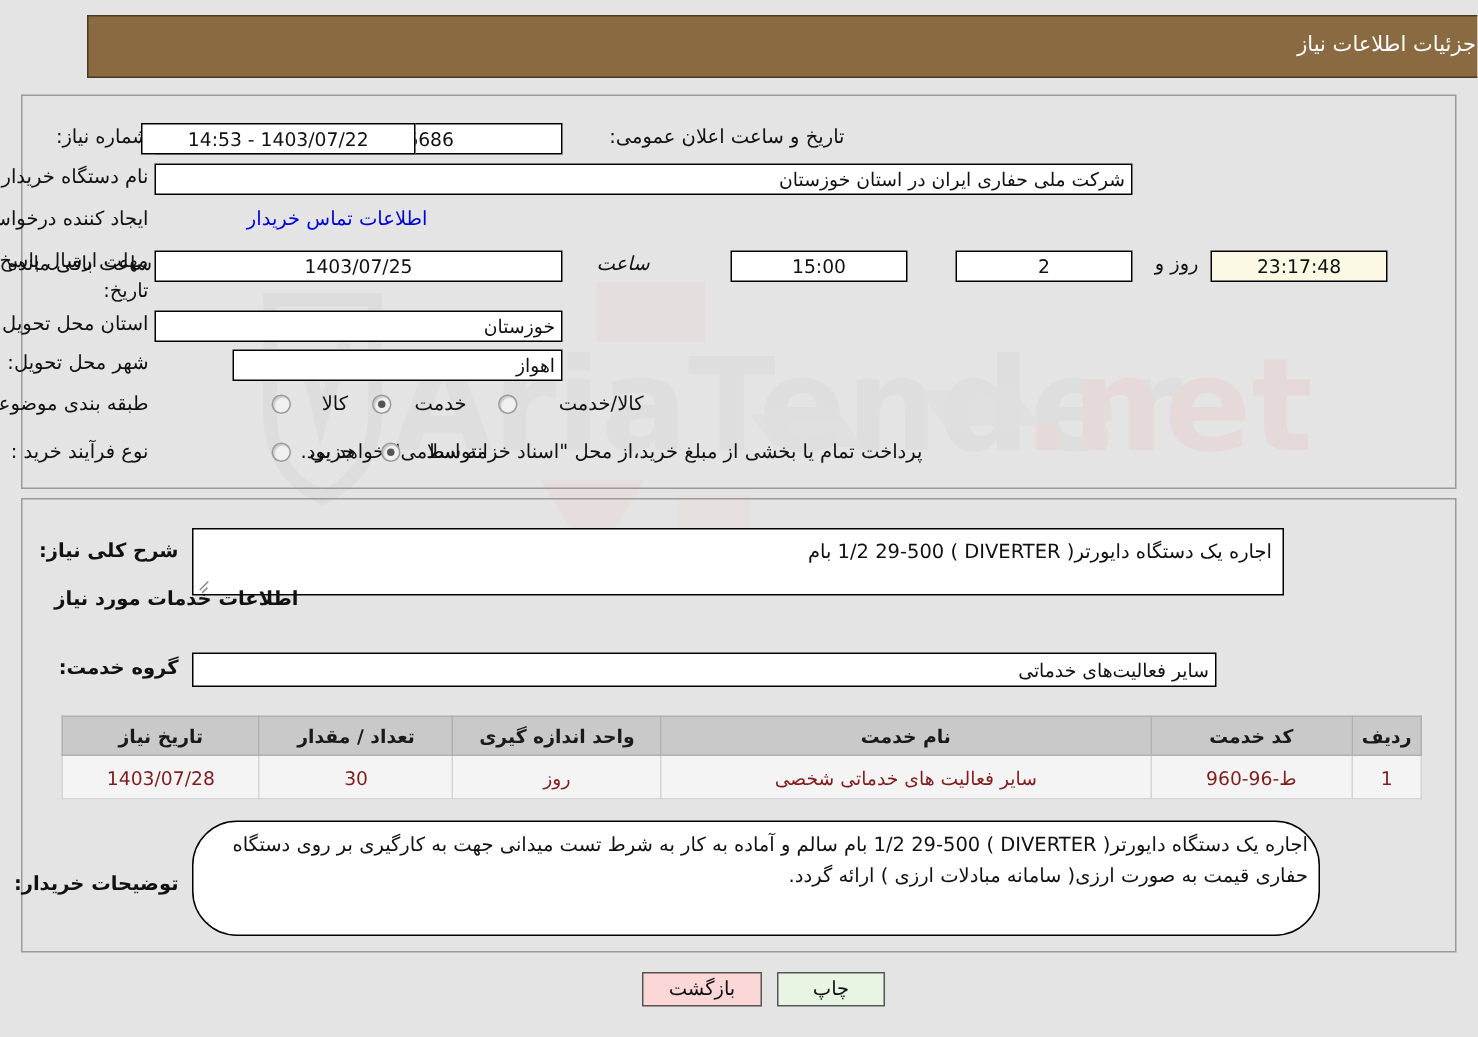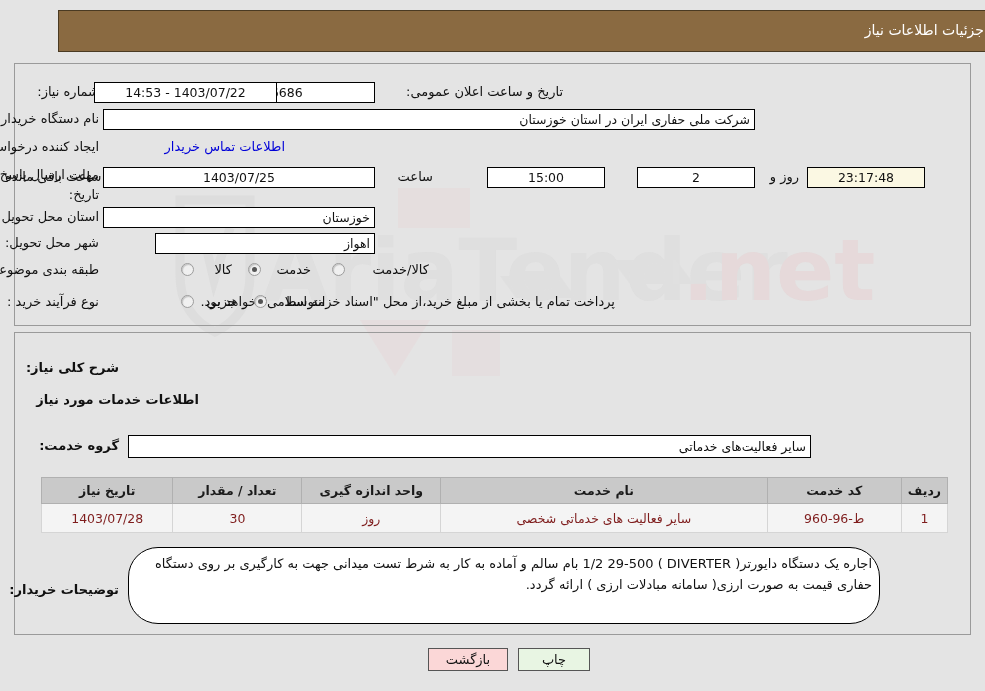--- a/index.html
+++ b/index.html
@@ -231,21 +231,21 @@
   <div class="lbl" style="right:886px; top:111px;">نام دستگاه خریدار:</div>
   <div class="fld right" style="right:230px; top:109px; width:652px;">شرکت ملی حفاری ایران در استان خوزستان</div>
 
   <div class="lbl" style="right:886px; top:139px;">ایجاد کننده درخواست:</div>
   <a class="blink" style="right:700px; top:139px; left:126px;">اطلاعات تماس خریدار</a>
 
   <div class="lbl" style="right:886px; top:167px;">مهلت ارسال پاسخ: تا</div>
   <div class="lbl" style="right:886px; top:187px;">تاریخ:</div>
   <div class="fld center" style="right:610px; top:167px; width:272px;">1403/07/25</div>
 
-  <div class="lbl" style="right:552px; top:169px;">ساعت</div>
+  <div class="lbl" style="right:552px; top:169px;font-style:italic;">ساعت</div>
   <div class="fld center" style="right:380px; top:167px; width:118px;">15:00</div>
 
   <div class="fld center" style="right:230px; top:167px; width:118px;">2</div>
   <div class="lbl" style="right:186px; top:169px;">روز و</div>
 
   <div class="fld cream center" style="right:60px; top:167px; width:118px;">23:17:48</div>
   <div class="lbl" style="left:5px; top:169px; right:auto;">ساعت باقی مانده</div>
 
   <div class="lbl" style="right:886px; top:209px;">استان محل تحویل:</div>
   <div class="fld right" style="right:610px; top:207px; width:272px;">خوزستان</div>
@@ -270,20 +270,24 @@
   <div class="lbl" style="right:749px; top:294px;">جزیی</div>
 
   <div class="radio on" style="right:718px; top:295px;"></div>
   <div class="lbl" style="right:660px; top:294px;">متوسط</div>
 
   <div class="lbl" style="right:370px; top:294px;">پرداخت تمام یا بخشی از مبلغ خرید،از محل "اسناد خزانه اسلامی" خواهد بود.</div>
 
   <div class="panel" id="panel-bottom"></div>
 
   <div class="lbl bold" style="right:866px; top:360px;">شرح کلی نیاز:</div>
+  <div class="tarea" style="right:129px; top:352px; width:728px; height:45px;">
+    <span>اجاره یک دستگاه دایورتر( DIVERTER ) 1/2 29-500 بام</span>
+    <span class="grip"></span>
+  </div>
 
   <div class="lbl bold" style="right:786px; top:392px;">اطلاعات خدمات مورد نیاز</div>
 
   <div class="lbl bold" style="right:866px; top:438px;">گروه خدمت:</div>
   <div class="fld right" style="right:174px; top:435px; width:683px; height:23px; line-height:21px;">سایر فعالیت‌های خدماتی</div>
 
   <table class="tbl">
     <thead>
       <tr>
         <th style="width:40px;">ردیف</th>

